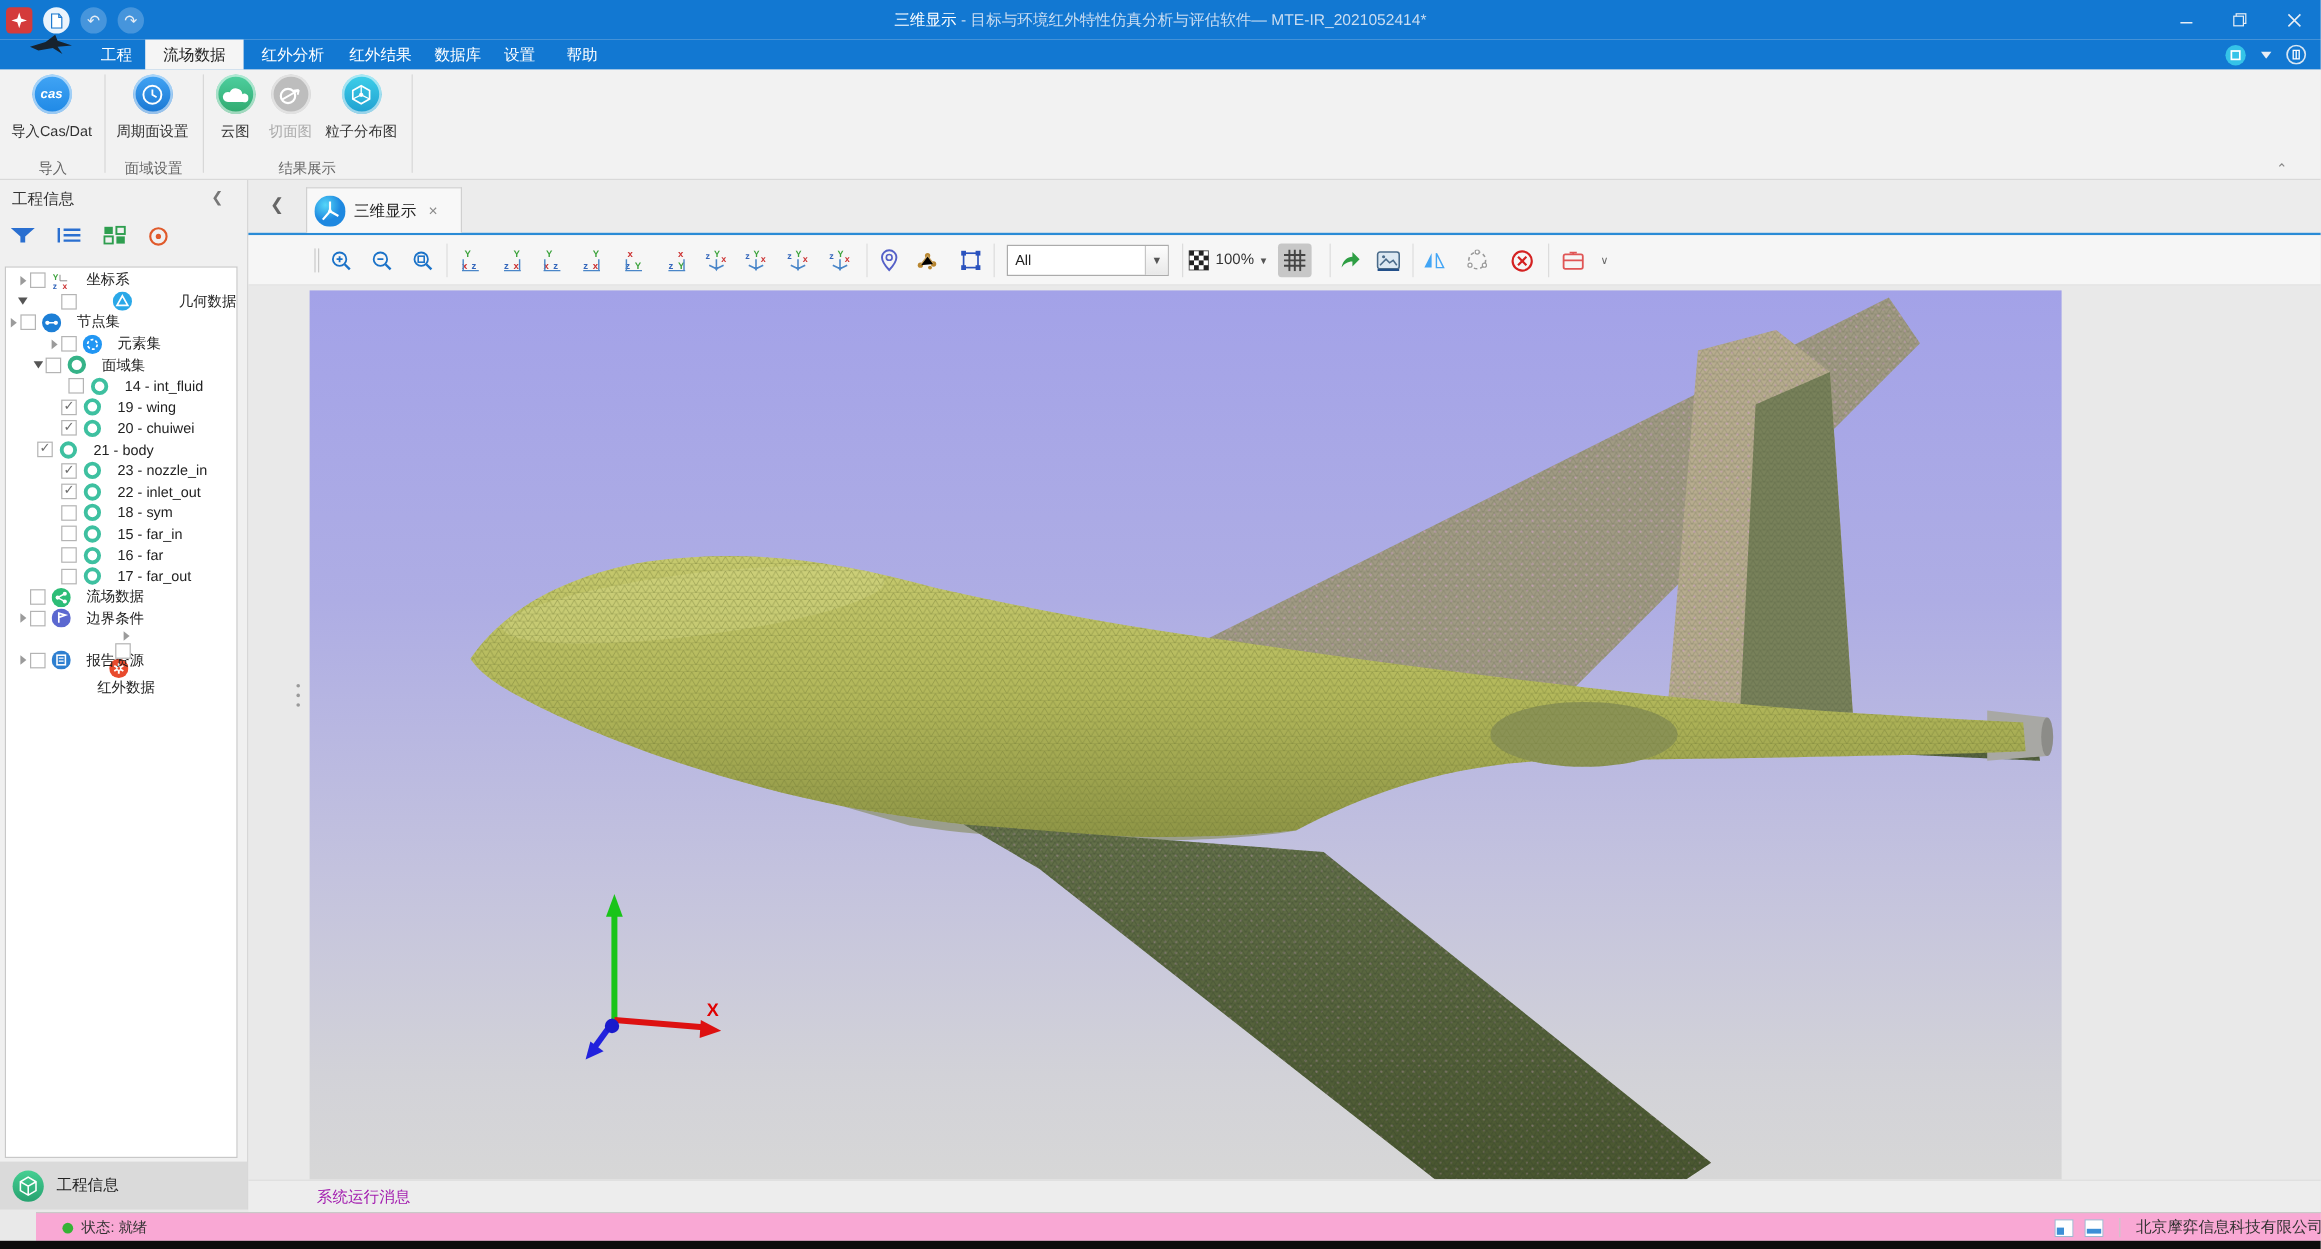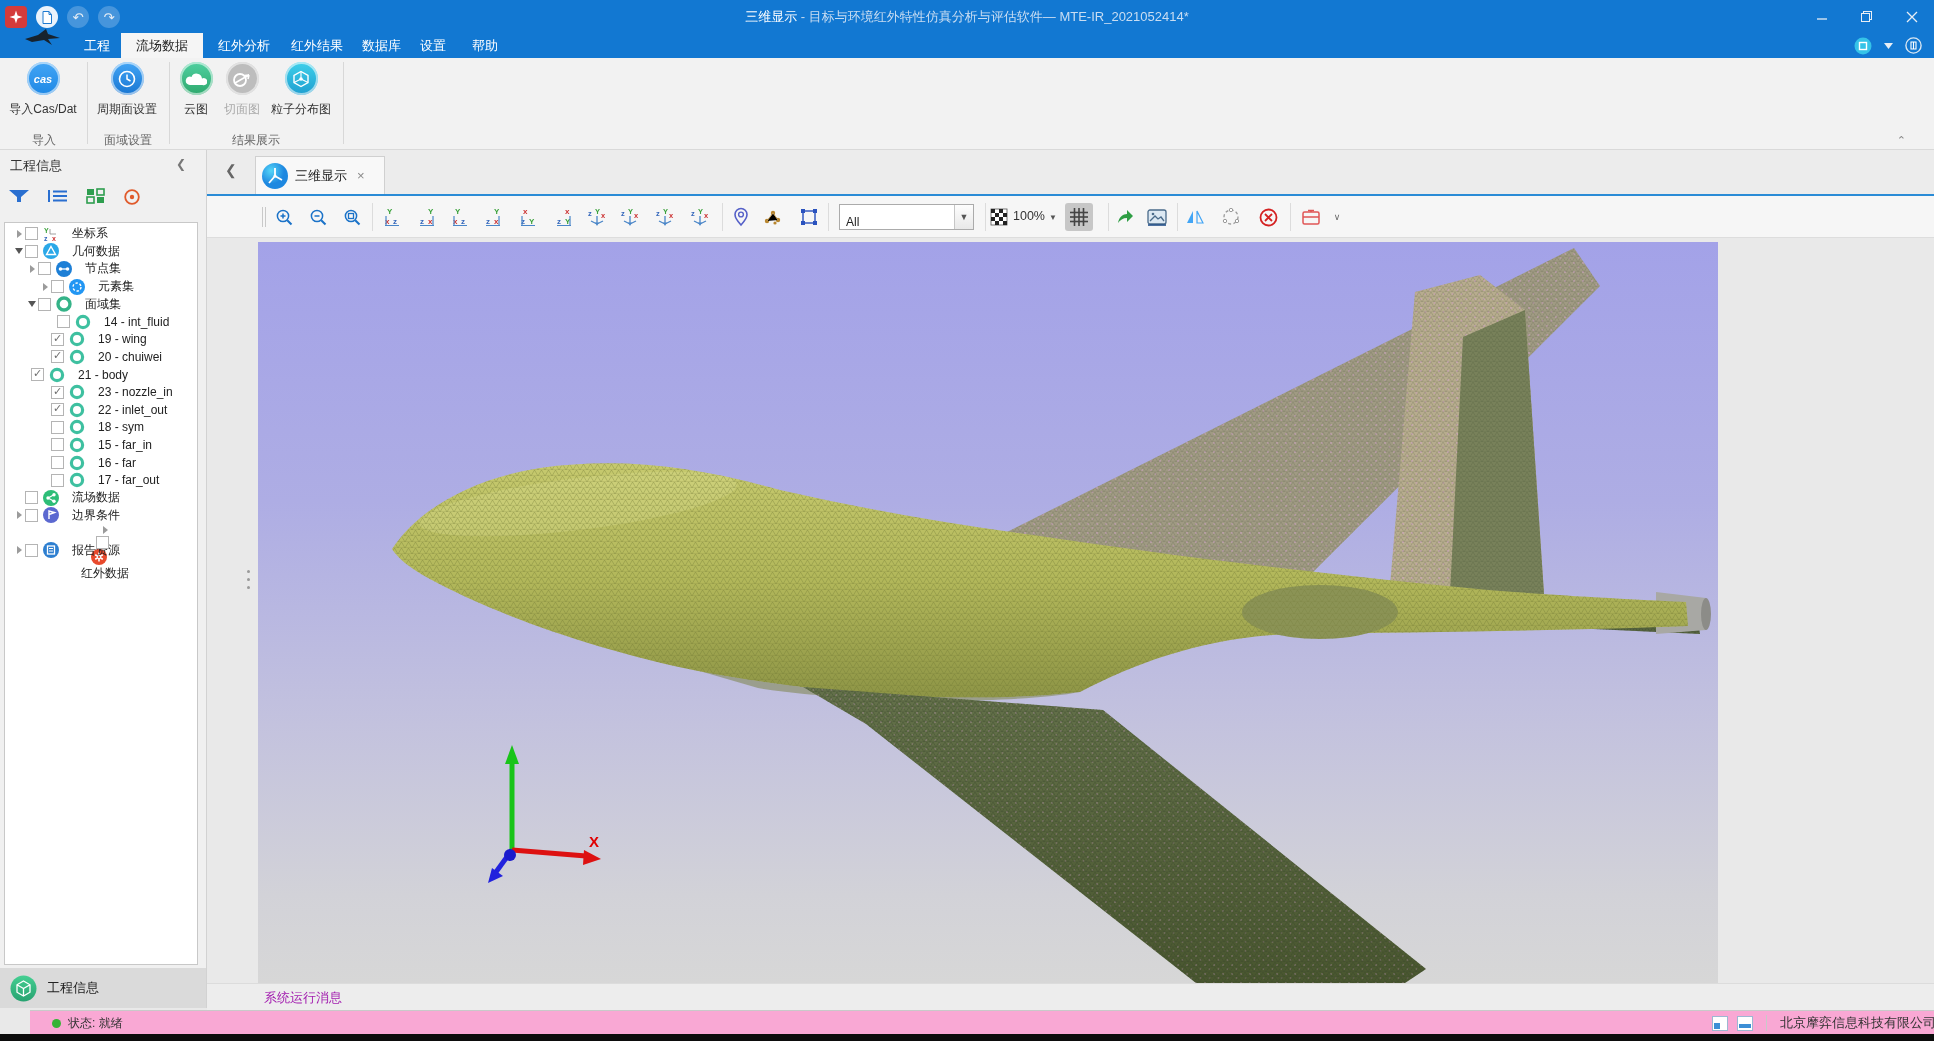--- a/index.html
+++ b/index.html
@@ -53,21 +53,21 @@
   #tab-scroll-left { left:18px; top:12px; color:#666; font-size:14px; }
   #tab-active { left:48px; top:6px; width:130px; height:38px; background:#f8f8f8; border:1px solid #d0d0d0; border-bottom:none; display:flex; align-items:center; padding-left:6px; }
   #tab-active .lbl { font-size:13px; color:#222; margin-left:7px; }
   #tab-close { margin-left:10px; color:#8a8a8a; font-size:13px; }
   
   #vptb { left:207px; top:196px; width:1727px; height:42px; background:#f6f6f6; border-bottom:1px solid #ddd; }
   .tb-btn { position:absolute; top:7px; width:28px; height:28px; display:flex; align-items:center; justify-content:center; border-radius:3px; }
   .tb-btn.active { background:#c7c7c7; }
   .tb-sep { position:absolute; top:7px; width:1px; height:28px; background:#dcdcdc; }
   #tb-handle { position:absolute; top:11px; width:4px; height:20px; border-left:1px solid #c9c9c9; border-right:1px solid #c9c9c9; }
-  #tb-combo { position:absolute; left:632px; top:8px; width:135px; height:26px; background:#fff; border:1px solid #ababab; display:flex; align-items:flex-end; }
+  #tb-combo { position:absolute; left:632px; top:8px; width:135px; height:26px; background:#fff; border:1px solid #ababab; display:flex; align-items:center; }
   #tb-combo .val { flex:1; font-size:12px; color:#222; padding-left:6px; }
   #tb-combo .dd { width:19px; height:24px; background:linear-gradient(#fdfdfd,#e8e8e8); border-left:1px solid #c6c6c6; display:flex; align-items:center; justify-content:center; color:#555; font-size:9px; }
   #tb-zoomlevel { position:absolute; left:806px; top:13px; font-size:12.5px; color:#333; }
   #tb-zoomlevel .car { font-size:8px; color:#555; margin-left:4px; }
   
   #page { left:207px; top:238px; width:1727px; height:745px; background:#e9e9e9; }
   #viewport { left:51px; top:4px; width:1460px; height:741px;
     background:linear-gradient(#a3a2e8 0%, #aeade4 35%, #c3c2de 65%, #d2d2d8 88%, #d7d7d7 100%); }
   #splitter-dots { left:40px; top:332px; display:flex; flex-direction:column; gap:5px; }
   #splitter-dots i { width:3px; height:3px; border-radius:50%; background:#9a9a9a; }
@@ -253,34 +253,34 @@
         <span class="ticon">
           <svg width="16" height="16" viewBox="0 0 16 16">
             <text x="1" y="7" font-size="7" font-weight="bold" fill="#3ba23b">Y</text>
             <text x="1" y="15" font-size="7" font-weight="bold" fill="#3366bb">z</text>
             <text x="9" y="15" font-size="7" font-weight="bold" fill="#cc3333">x</text>
             <path d="M7,8 L7,3 M7,8 L13,8" stroke="#888" stroke-width="0.8"></path>
           </svg>
         </span>
         <span class="tlabel">坐标系</span>
       </div>
-      <div class="trow" style="padding-left: 8px;">
+      <div class="trow" style="padding-left: 8px; justify-content: space-between;">
         <span class="exp">
           <i class="exp-o"></i>
         </span>
         <span class="cbx"></span>
         <span class="ticon">
           <svg width="16" height="16" viewBox="0 0 16 16">
             <circle cx="8" cy="8" r="8" fill="#2aa8e8"></circle>
             <polygon points="8,3.5 12.5,11.5 3.5,11.5" fill="none" stroke="#fff" stroke-width="1.4"></polygon>
           </svg>
         </span>
         <span class="tlabel">几何数据</span>
       </div>
-      <div class="trow" style="padding-left: 21px;">
+      <div class="trow" style="">
         <span class="exp">
           <i class="exp-c"></i>
         </span>
         <span class="cbx"></span>
         <span class="ticon">
           <svg width="16" height="16" viewBox="0 0 16 16">
             <circle cx="8" cy="8" r="8" fill="#1d7fd6"></circle>
             <line x1="4" y1="8" x2="12" y2="8" stroke="#fff" stroke-width="1.3"></line>
             <circle cx="4.5" cy="8" r="1.8" fill="#fff"></circle>
             <circle cx="11.5" cy="8" r="1.8" fill="#fff"></circle>

